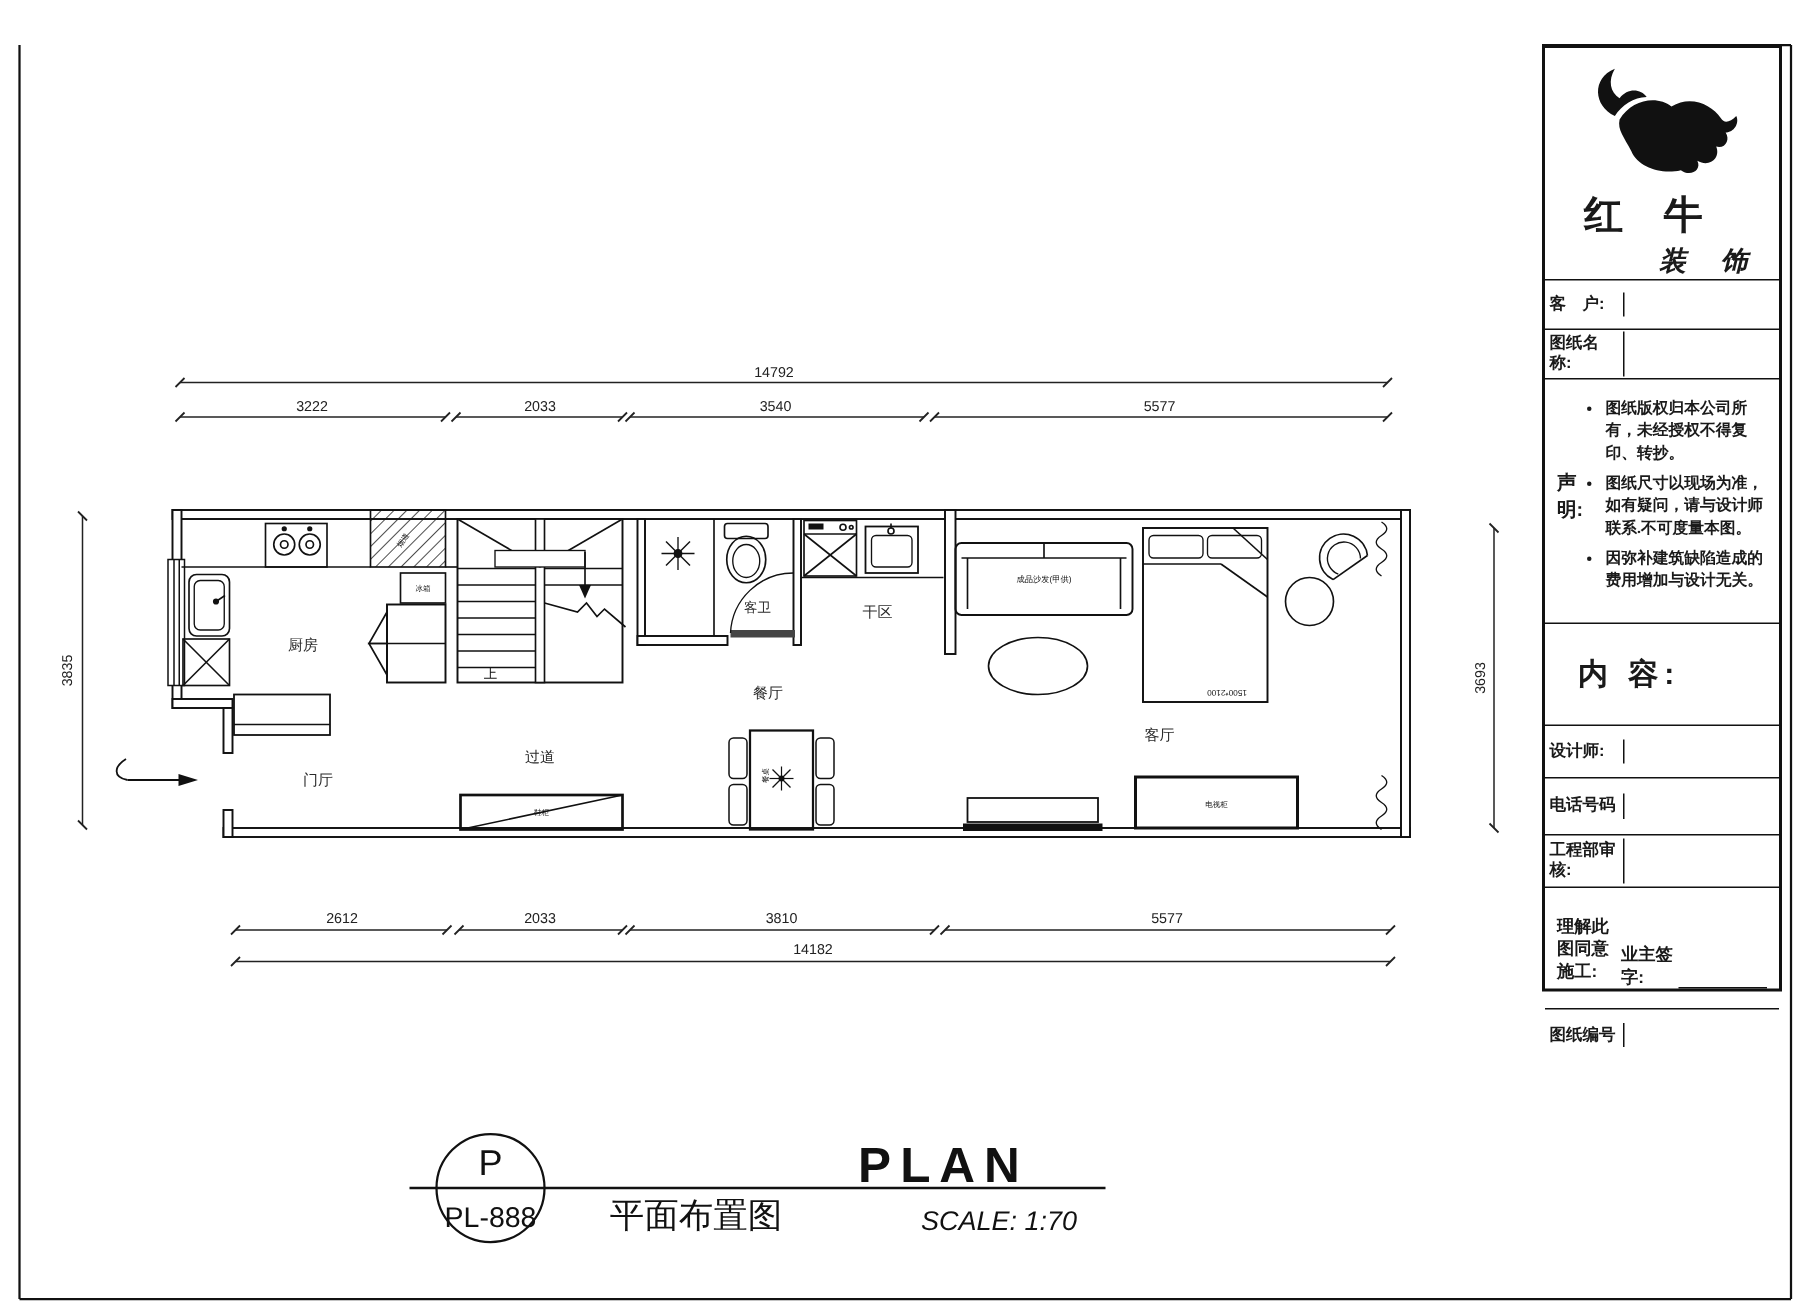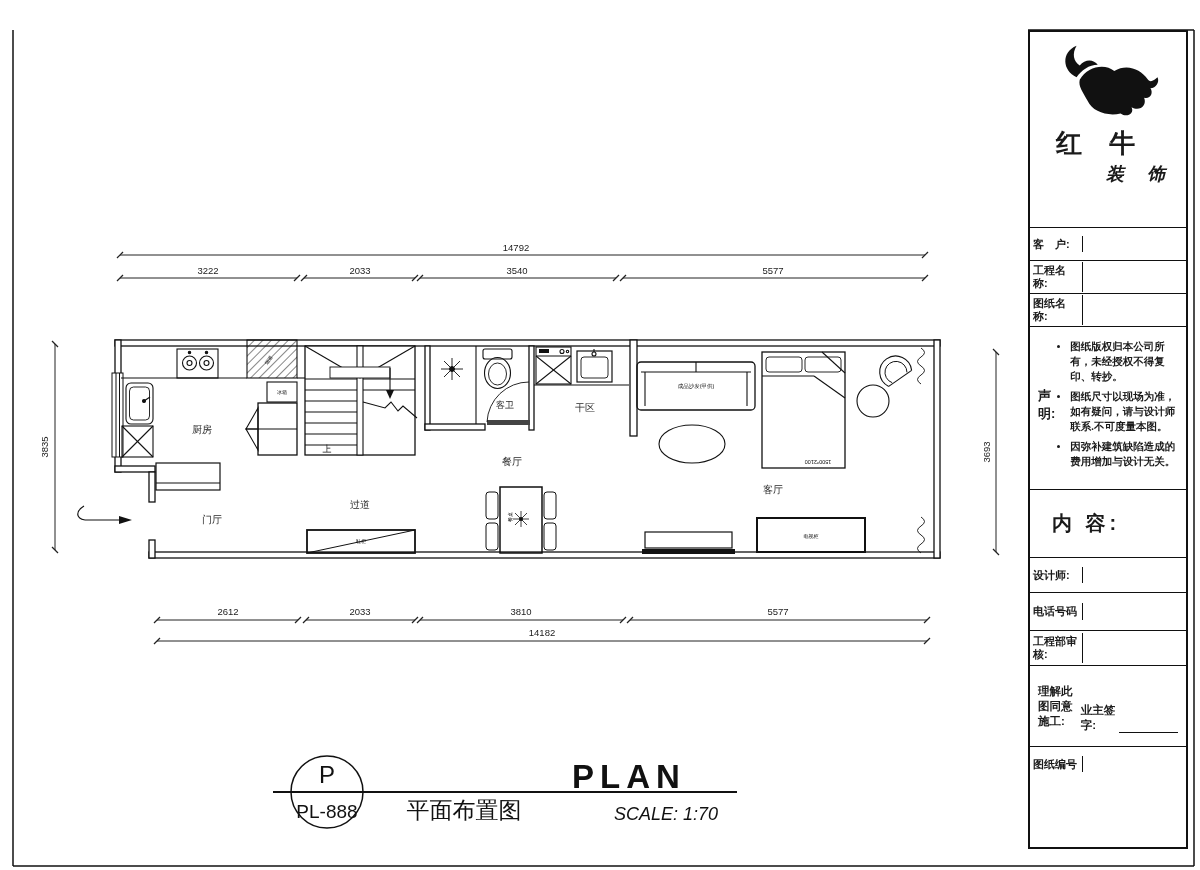--- a/index.html
+++ b/index.html
@@ -10,21 +10,21 @@
   .dim{font-size:9.5px;fill:#222;}
   .micro{font-size:5px;fill:#111;}
   .stair-up{font-size:9px;fill:#111;}
   .stamp-p{font-size:24px;fill:#111;}
   .stamp-code{font-size:19px;fill:#111;}
   .t-cn{font-size:23px;fill:#111;}
   .t-en{font-size:33px;font-weight:bold;letter-spacing:6px;fill:#111;}
   .t-scale{font-size:18px;font-style:italic;fill:#111;}
 
   
-  .tb{position:absolute;left:1028px;top:30px;width:160px;height:819px;border:2px solid #111;
+  .tb{position:absolute;left:1028px;top:30px;width:160px;height:631px;border:2px solid #111;
       box-sizing:border-box;display:flex;flex-direction:column;background:#fff;}
   .tb .row{border-top:1.5px solid #111;display:flex;align-items:center;box-sizing:border-box;flex:0 0 auto;}
   .tb .lab{flex:0 0 53px;width:53px;border-right:1.5px solid #111;display:flex;align-items:center;
            padding:2px 3px;font-size:11px;font-weight:bold;box-sizing:border-box;line-height:1.15;}
   .tb .val{flex:1;}
   .logo-cell{height:195px;display:flex;flex-direction:column;align-items:center;padding-top:10px;box-sizing:border-box;}
   .brand1{font-size:26px;font-weight:bold;letter-spacing:10px;margin-top:4px;padding-left:10px;align-self:flex-start;margin-left:16px;}
   .brand2{font-size:18px;font-weight:bold;letter-spacing:9px;align-self:flex-end;margin:1px 12px 0 0;font-style:italic;}
   .h-cust{height:33px}.h-proj{height:33px}.h-draw{height:33px}
   .h-stmt{height:163px;display:block;padding:4px 6px;}
@@ -266,24 +266,20 @@
       <path fill="#111" d="M30,44 C12,36 10,12 30,4 C24,14 26,24 34,29 C41,20 52,21 57,28 C46,28 36,35 30,44 Z"></path>
       <path fill="#111" d="M34,47 C44,30 66,26 78,36 C94,26 112,34 120,46 C123,51 128,49 133,44 C136,50 131,58 124,58 C128,64 124,72 116,70 C120,80 110,88 100,82 C104,90 94,96 86,90 C70,94 50,88 44,74 C38,62 32,56 34,47 Z"></path>
     </svg>
     <div class="brand1">红 牛</div>
     <div class="brand2">装 饰</div>
   </div>
   <div class="row h-cust">
     <div class="lab">客　户:</div>
     <div class="val"></div>
   </div>
-  <div class="row h-proj">
-    <div class="lab">工程名称:</div>
-    <div class="val"></div>
-  </div>
   <div class="row h-draw">
     <div class="lab">图纸名称:</div>
     <div class="val"></div>
   </div>
   <div class="row h-stmt">
     <div class="stmt-title">声明:</div>
     <ul class="stmt-list">
       <li>图纸版权归本公司所有，未经授权不得复印、转抄。</li>
       <li>图纸尺寸以现场为准，如有疑问，请与设计师联系.不可度量本图。</li>
       <li>因弥补建筑缺陷造成的费用增加与设计无关。</li>

